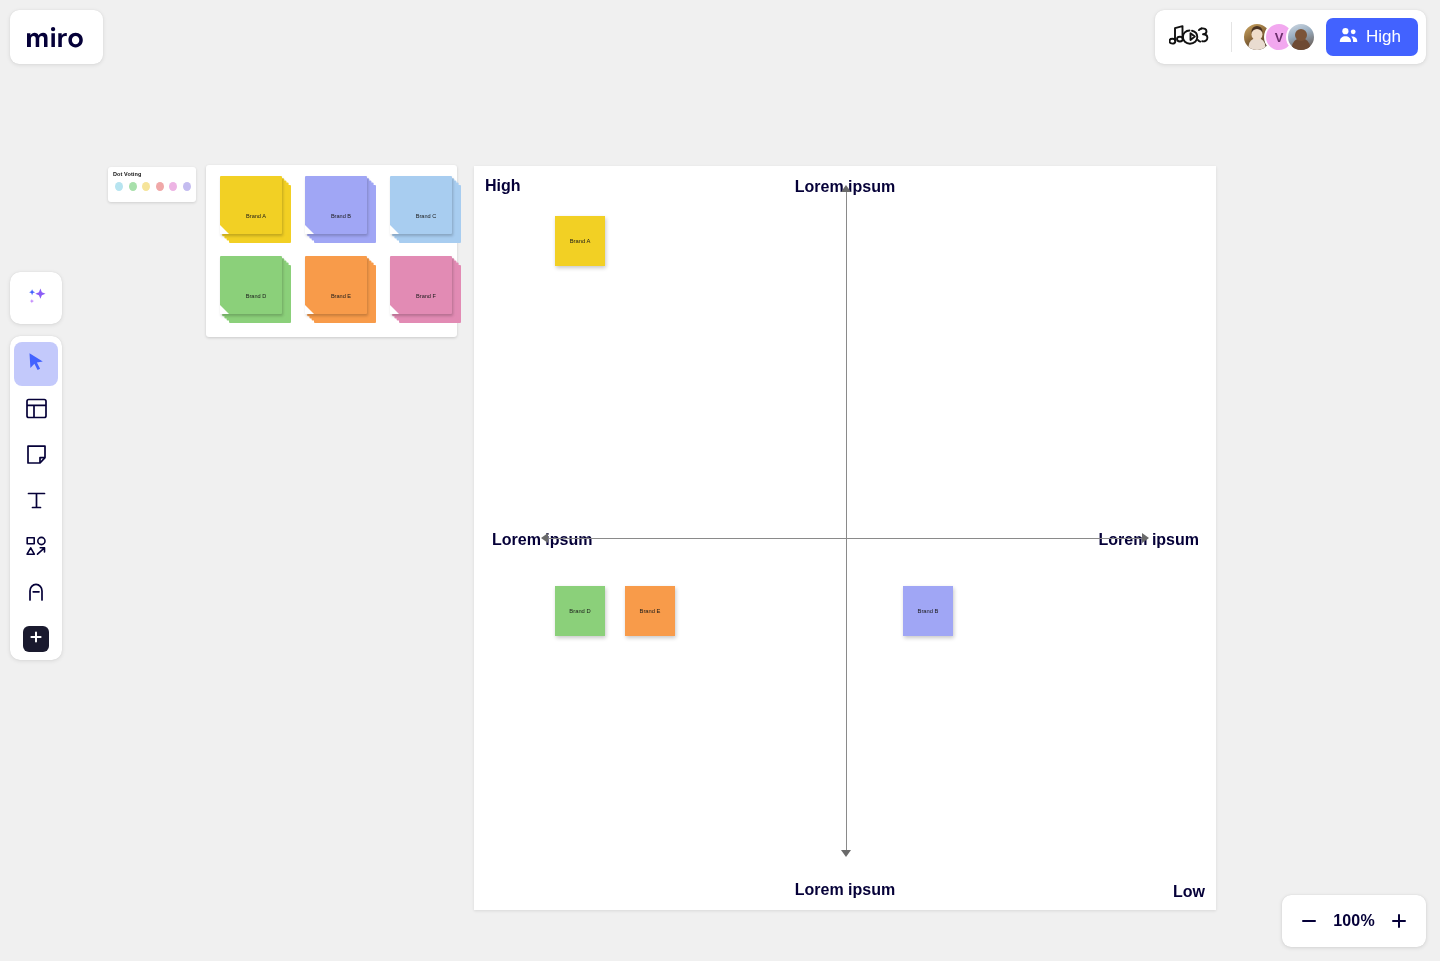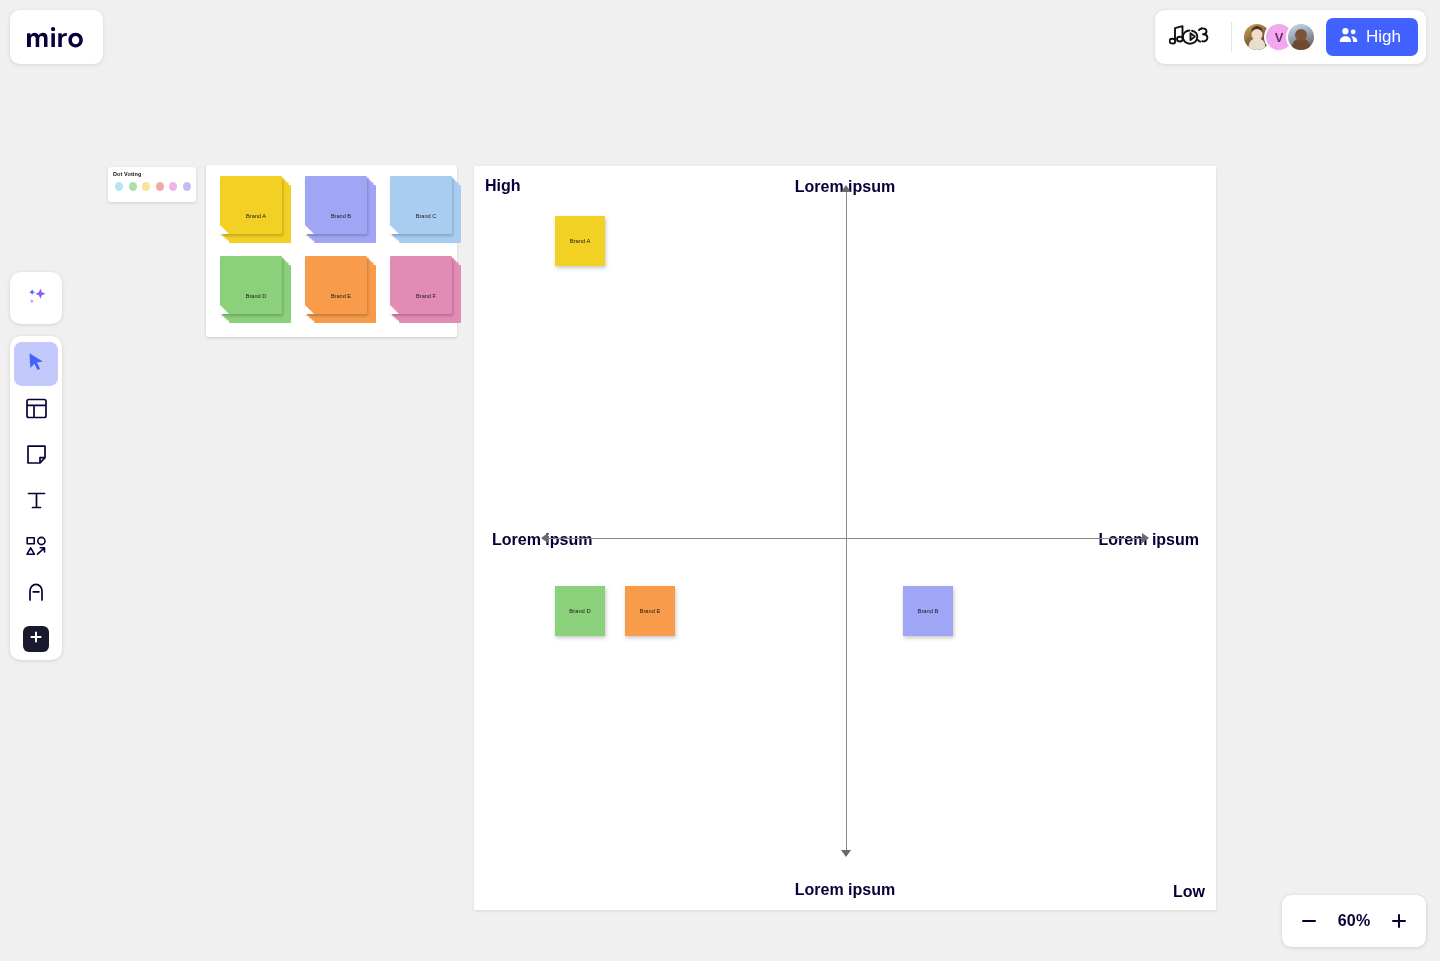--- a/index.html
+++ b/index.html
@@ -416,19 +416,19 @@
       </div>
     </div>
 </div>
 
 <div class="zoomctl">
   <span class="zbtn">
     <svg width="18" height="18" viewBox="0 0 18 18" stroke="#050038" stroke-width="2" stroke-linecap="round">
         <path d="M3 9h12"></path>
       </svg>
   </span>
-  <span class="zval">60%</span>
+  <span class="zval">100%</span>
   <span class="zbtn">
     <svg width="18" height="18" viewBox="0 0 18 18" stroke="#050038" stroke-width="2" stroke-linecap="round">
         <path d="M3 9h12M9 3v12"></path>
       </svg>
   </span>
 </div>
 
 </body></html>

